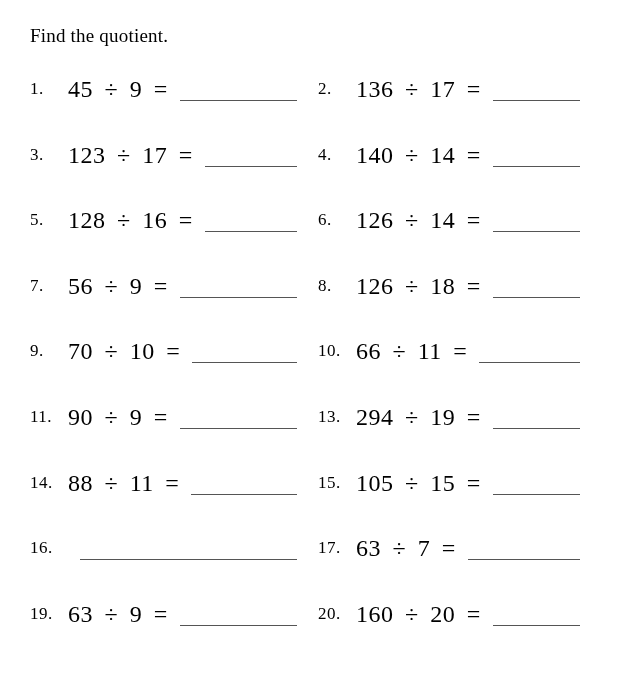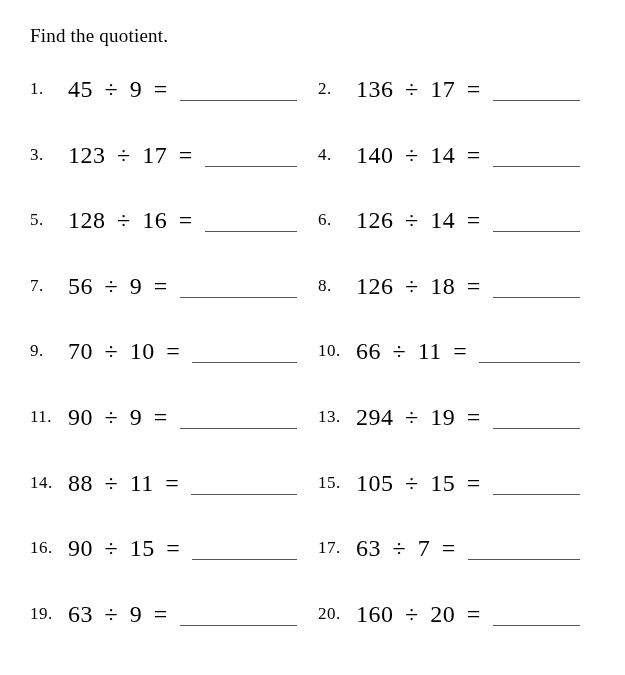--- a/index.html
+++ b/index.html
@@ -151,21 +151,20 @@
   </div>
 
   <div class="prob">
     <span class="num">15.</span>
     <span class="expr">105 ÷ 15 =</span>
     <span class="blank"></span>
   </div>
 
   <div class="prob">
     <span class="num">16.</span>
-    <span class="expr">90 ÷ 15 =</span>
     <span class="blank"></span>
   </div>
 
   <div class="prob">
     <span class="num">17.</span>
     <span class="expr">63 ÷ 7 =</span>
     <span class="blank"></span>
   </div>
 
 

